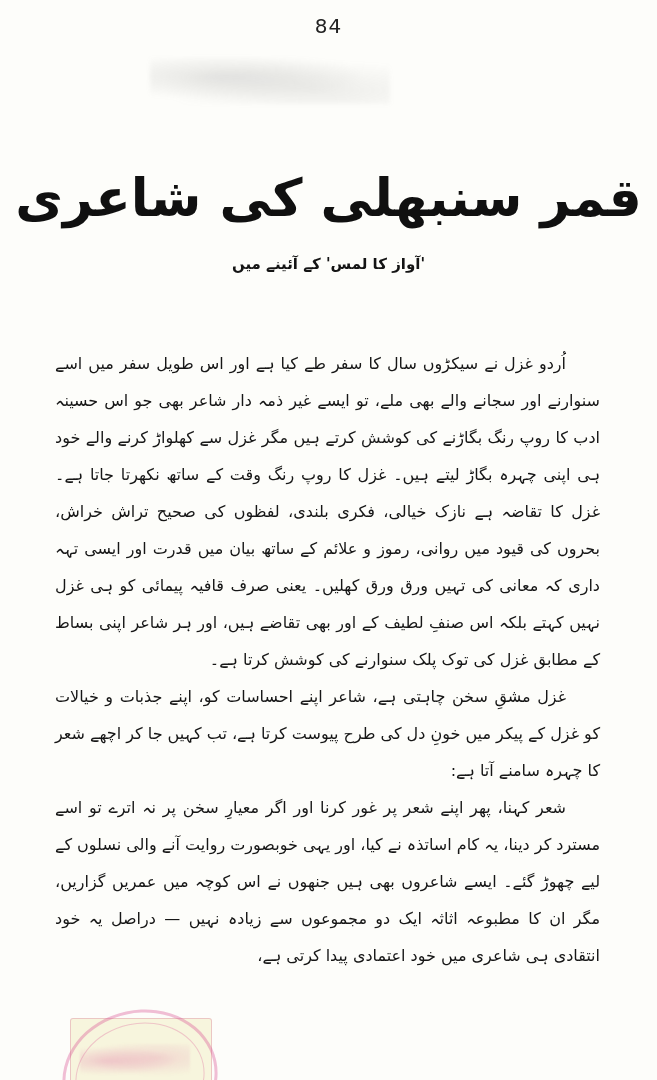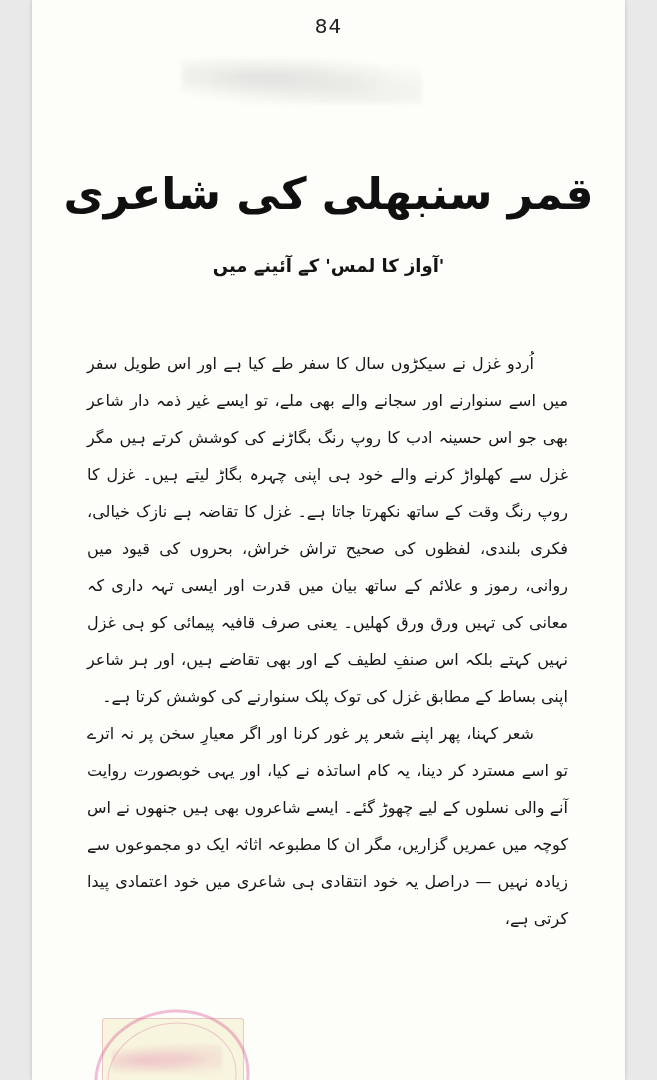--- a/index.html
+++ b/index.html
@@ -1,18 +1,18 @@
 <!DOCTYPE html>
 <html lang="ur"><head>
 <meta charset="utf-8">
 <style>
   html,body{margin:0;padding:0;background:#e9e9e9;}
   .page{
     position:relative;
-    width:593px;height:1080px;
+    width:657px;height:1080px;
     margin:0 auto;
     background:#fdfdfa;
     font-family:"DejaVu Sans", sans-serif;
     color:#191919;
     overflow:hidden;
     box-shadow:0 0 4px rgba(0,0,0,.2);
   }
   .page-number{
     position:absolute;top:14px;left:0;right:0;
     text-align:center;
@@ -24,30 +24,30 @@
       radial-gradient(ellipse at 30% 40%, rgba(120,120,120,.18), rgba(120,120,120,0) 60%),
       radial-gradient(ellipse at 70% 70%, rgba(120,120,120,.12), rgba(120,120,120,0) 65%);
     filter:blur(2px);
     pointer-events:none;
   }
   .title{
     position:absolute;top:168px;left:0;right:0;
     margin:0;
     text-align:center;
     direction:rtl;
-    font-size:44px;font-weight:bold;
+    font-size:52px;font-weight:bold;
     letter-spacing:0;
     color:#101010;
   }
   .subtitle{
     position:absolute;top:255px;left:0;right:0;
     margin:0;
     text-align:center;
     direction:rtl;
-    font-size:18px;font-weight:bold;
+    font-size:15px;font-weight:bold;
     color:#141414;
   }
   .body-text{
     position:absolute;top:345px;left:55px;right:57px;bottom:0;
     direction:rtl;
     text-align:justify;
     font-size:16px;
     line-height:37px;
     color:#161616;
   }
@@ -102,20 +102,21 @@
   <div class="artifact-top"></div>
 
   <h1 class="title">قمر سنبھلی کی شاعری</h1>
 
   <h2 class="subtitle">'آواز کا لمس' کے آئینے میں</h2>
 
   <div class="body-text">
 
     <p>اُردو غزل نے سیکڑوں سال کا سفر طے کیا ہے اور اس طویل سفر میں اسے سنوارنے اور سجانے والے بھی ملے، تو ایسے غیر ذمہ دار شاعر بھی جو اس حسینہ ادب کا روپ رنگ بگاڑنے کی کوشش کرتے ہیں مگر غزل سے کھلواڑ کرنے والے خود ہی اپنی چہرہ بگاڑ لیتے ہیں۔ غزل کا روپ رنگ وقت کے ساتھ نکھرتا جاتا ہے۔ غزل کا تقاضہ ہے نازک خیالی، فکری بلندی، لفظوں کی صحیح تراش خراش، بحروں کی قیود میں روانی، رموز و علائم کے ساتھ بیان میں قدرت اور ایسی تہہ داری کہ معانی کی تہیں ورق ورق کھلیں۔ یعنی صرف قافیہ پیمائی کو ہی غزل نہیں کہتے بلکہ اس صنفِ لطیف کے اور بھی تقاضے ہیں، اور ہر شاعر اپنی بساط کے مطابق غزل کی توک پلک سنوارنے کی کوشش کرتا ہے۔</p>
 
+    <p>غزل مشقِ سخن چاہتی ہے، شاعر اپنے احساسات کو، اپنے جذبات و خیالات کو غزل کے پیکر میں خونِ دل کی طرح پیوست کرتا ہے، تب کہیں جا کر اچھے شعر کا چہرہ سامنے آتا ہے:</p>
 
 
     <p>شعر کہنا، پھر اپنے شعر پر غور کرنا اور اگر معیارِ سخن پر نہ اترے تو اسے مسترد کر دینا، یہ کام اساتذہ نے کیا، اور یہی خوبصورت روایت آنے والی نسلوں کے لیے چھوڑ گئے۔ ایسے شاعروں بھی ہیں جنھوں نے اس کوچہ میں عمریں گزاریں، مگر ان کا مطبوعہ اثاثہ ایک دو مجموعوں سے زیادہ نہیں — دراصل یہ خود انتقادی ہی شاعری میں خود اعتمادی پیدا کرتی ہے،</p>
 
   </div>
 
   <div class="stamp-area">
     <div class="stamp-highlight"></div>
     <div class="stamp-ring"></div>
     <div class="stamp-scribble"></div>

